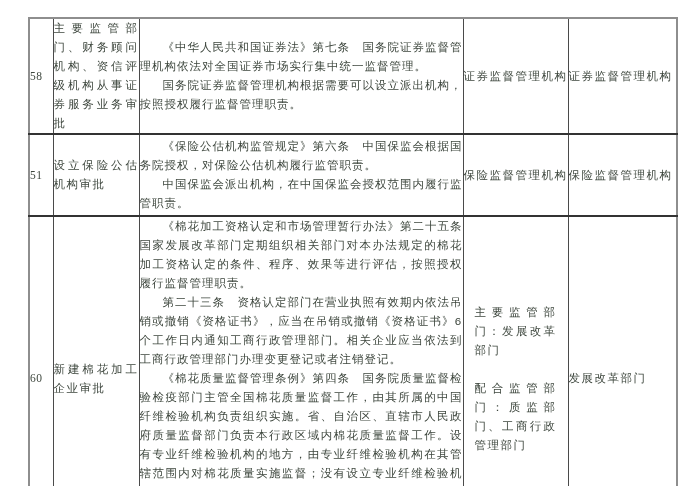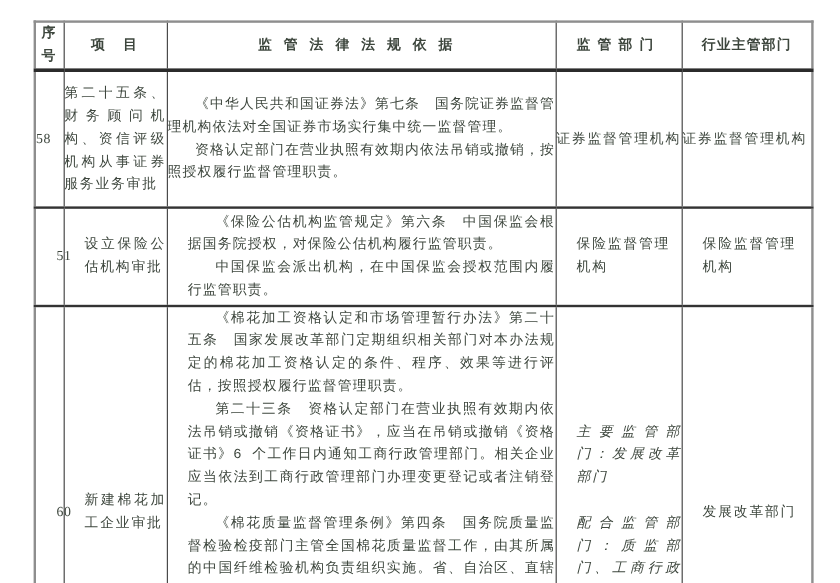--- a/index.html
+++ b/index.html
@@ -40,21 +40,21 @@
     text-align: center;
     height: 26px;
     font-size: 11.5px;
   }
   .hdr-no    { letter-spacing: 2px;  padding-left: 2px; }
   .hdr-item  { letter-spacing: 2px;  padding-left: 2px; }
   .hdr-basis { letter-spacing: 10px; padding-left: 10px; }
   .hdr-reg   { letter-spacing: 6px;  padding-left: 6px; }
   .hdr-auth  { letter-spacing: 1px;  padding-left: 1px; }
 
-  tr.data-row + tr.data-row td { border-top: 2px solid #333333; padding-left: 17px; }
+  tr.data-row + tr.data-row td { border-top: 2px solid #333333; }
   tr.row-58 td { height: 112px; }
   tr.row-59 td { height: 80px; }
   tr.row-60 td { height: 226px; }
 
   .cell-no {
     text-align: left;
     letter-spacing: 0.5px;
   }
   .cell-item {
     padding: 0 5px;
@@ -72,55 +72,47 @@
     letter-spacing: 1px;
   }
   .cell-reg-center, .cell-auth {
     text-align: left;
     letter-spacing: 1.5px;
   }
   .cell-reg-multi {
     padding: 0 6px;
   }
   .cell-reg-multi p {
-    margin: 0;
+    margin: 11px;
     text-align: justify;
     letter-spacing: 1.5px;
-    font-style: italic;
   }
   .cell-reg-multi p + p {
     margin-top: 19px;
   }
 </style>
 </head>
 <body>
 
 <table class="doc-table">
   <colgroup>
     <col style="width:24px">
     <col style="width:86px">
     <col style="width:324px">
     <col style="width:105px">
     <col style="width:109px">
   </colgroup>
   <tbody>
-    <tr class="header-row">
-      <th class="hdr-no">序号</th>
-      <th class="hdr-item">项　目</th>
-      <th class="hdr-basis">监管法律法规依据</th>
-      <th class="hdr-reg">监管部门</th>
-      <th class="hdr-auth">行业主管部门</th>
-    </tr>
 
     <tr class="data-row row-58">
       <td class="cell-no">58</td>
-      <td class="cell-item">第二十五条、财务顾问机构、资信评级机构从事证券服务业务审批</td>
+      <td class="cell-item">主要监管部门、财务顾问机构、资信评级机构从事证券服务业务审批</td>
       <td class="cell-basis">
         <p>《中华人民共和国证券法》第七条　国务院证券监督管理机构依法对全国证券市场实行集中统一监督管理。</p>
-        <p>资格认定部门在营业执照有效期内依法吊销或撤销，按照授权履行监督管理职责。</p>
+        <p>国务院证券监督管理机构根据需要可以设立派出机构，按照授权履行监督管理职责。</p>
       </td>
       <td class="cell-reg-center">证券监督管理机构</td>
       <td class="cell-auth">证券监督管理机构</td>
     </tr>
 
     <tr class="data-row row-59">
       <td class="cell-no">51</td>
       <td class="cell-item">设立保险公估机构审批</td>
       <td class="cell-basis">
         <p>《保险公估机构监管规定》第六条　中国保监会根据国务院授权，对保险公估机构履行监管职责。</p>

